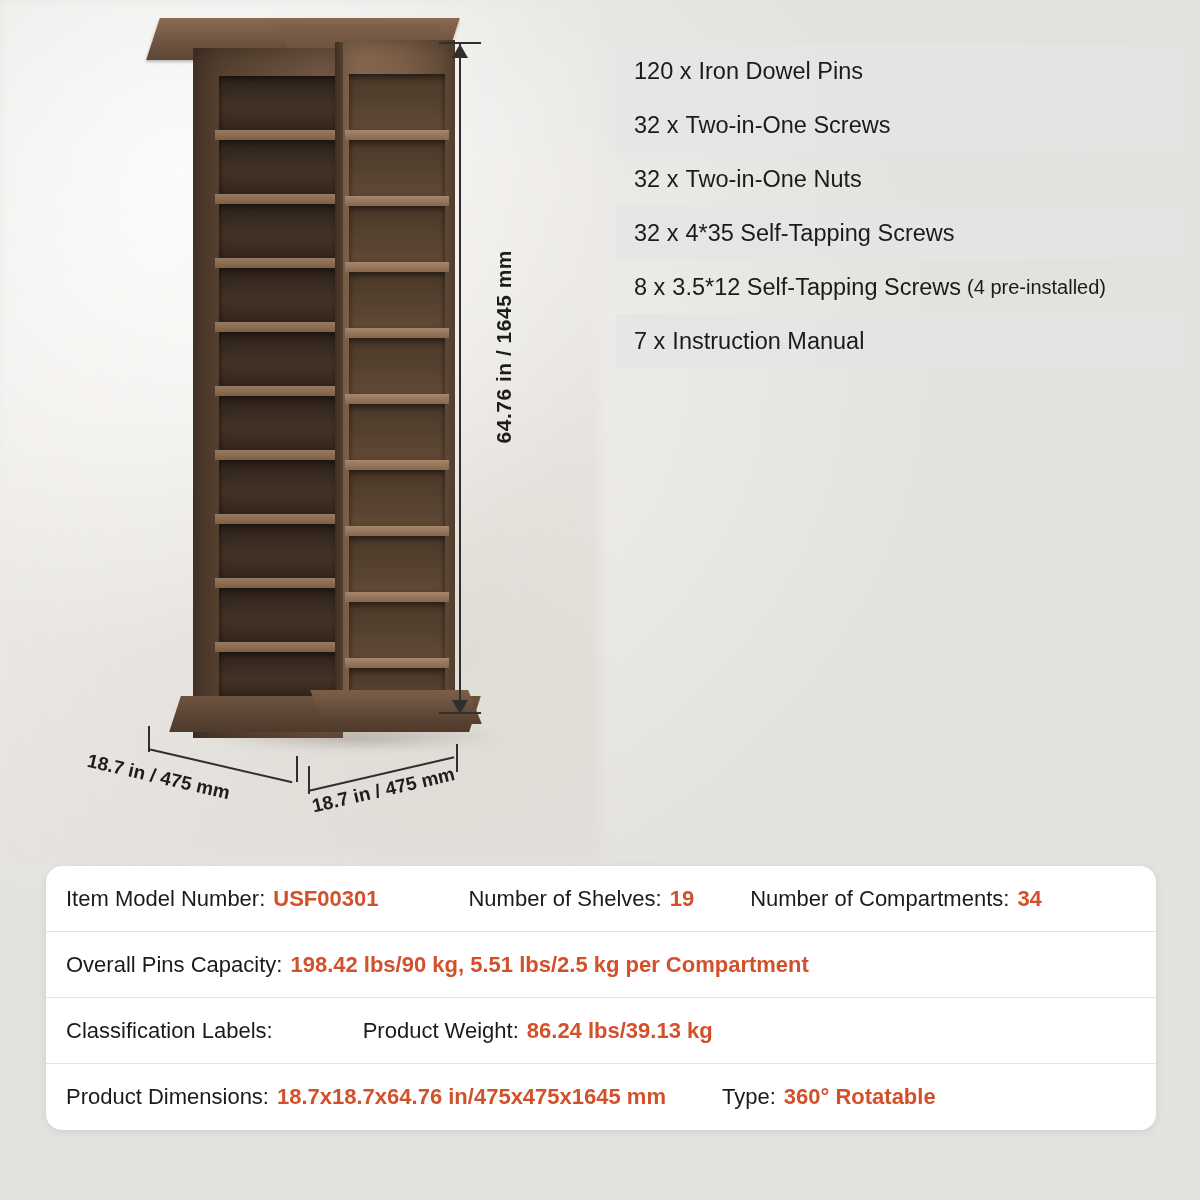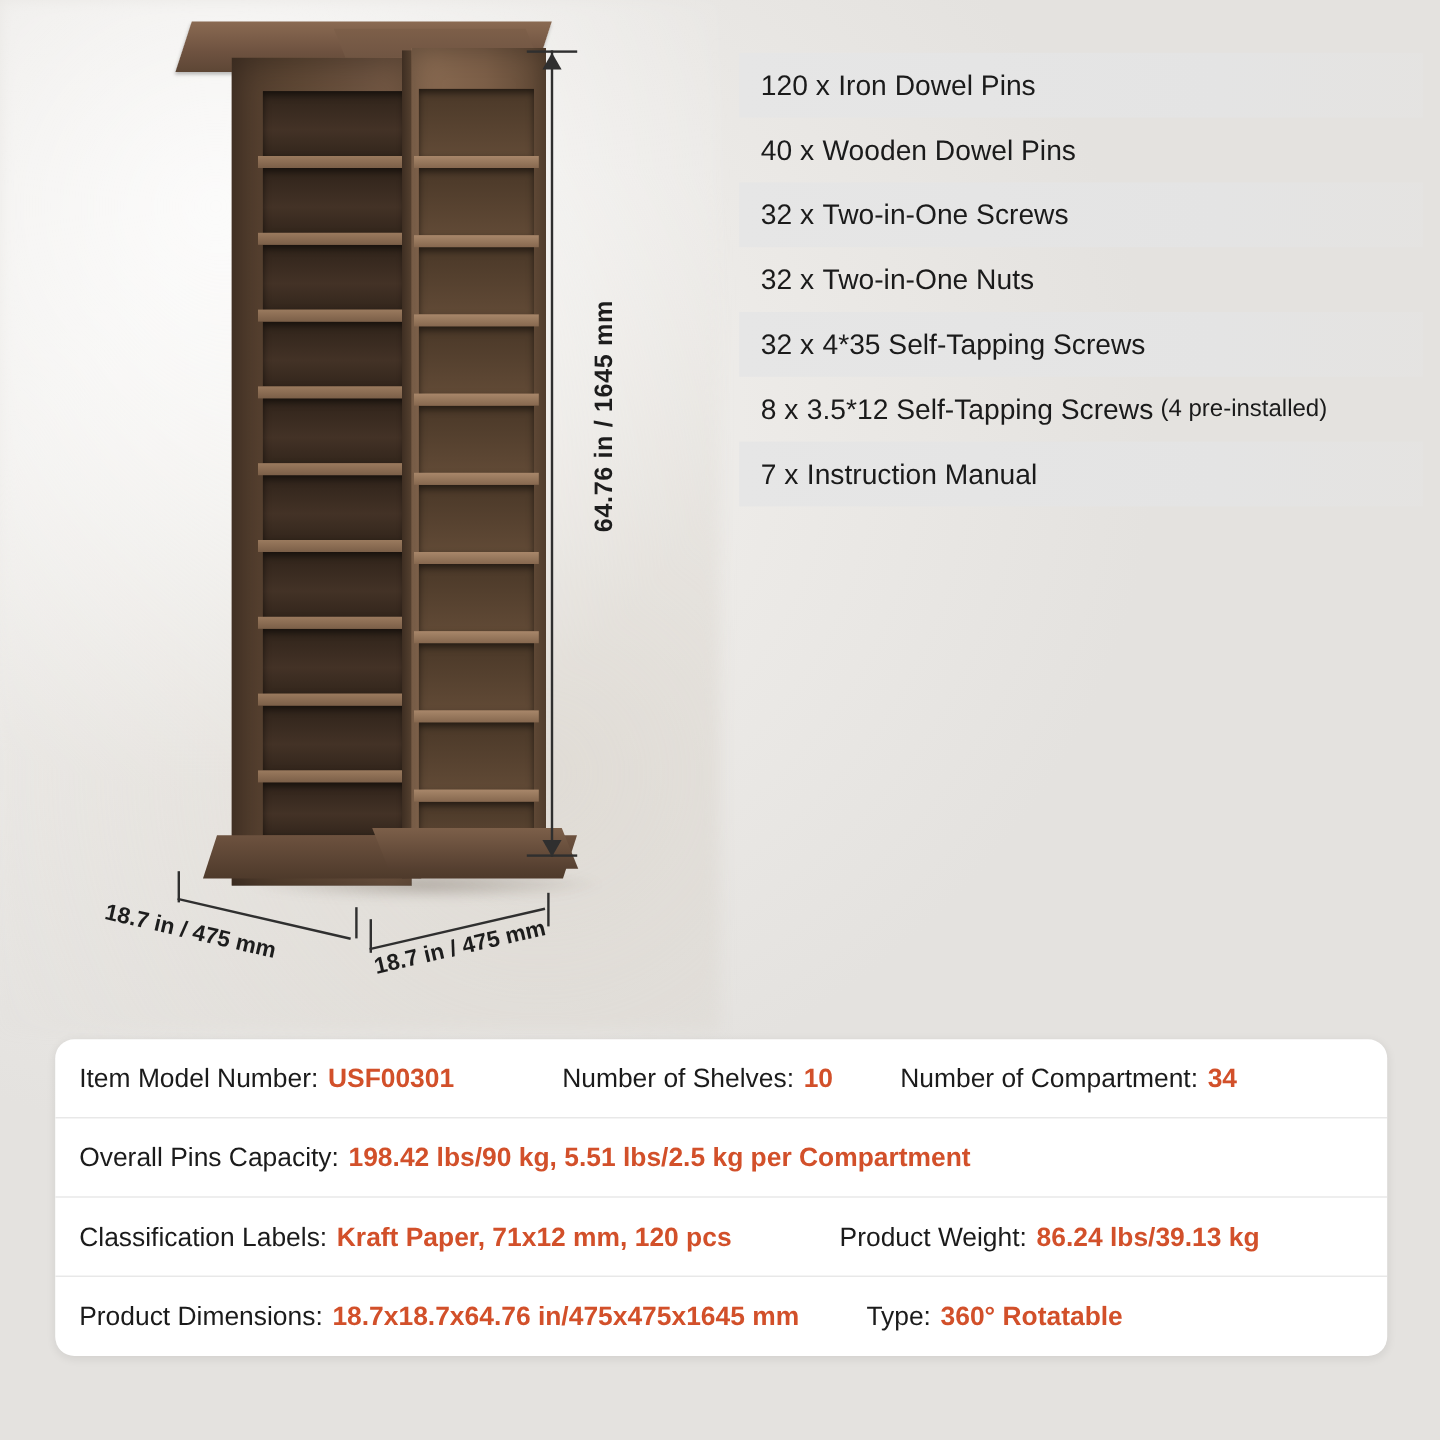--- a/index.html
+++ b/index.html
@@ -296,24 +296,20 @@
     </div>
   </div>
 
   <div id="parts-list">
 
     <div class="part-row striped">
       <span class="part-qty">120 x</span>
       <span>Iron Dowel Pins</span>
     </div>
 
-    <div class="part-row">
-      <span class="part-qty">40 x</span>
-      <span>Wooden Dowel Pins</span>
-    </div>
 
     <div class="part-row striped">
       <span class="part-qty">32 x</span>
       <span>Two-in-One Screws</span>
     </div>
 
     <div class="part-row">
       <span class="part-qty">32 x</span>
       <span>Two-in-One Nuts</span>
     </div>
@@ -338,40 +334,39 @@
   <div id="specs">
 
     <div class="spec-row">
       <div class="spec-cell">
         <span class="spec-label">Item Model Number:</span>
         <span class="spec-value">USF00301</span>
       </div>
       <div class="gap-xl"></div>
       <div class="spec-cell">
         <span class="spec-label">Number of Shelves:</span>
-        <span class="spec-value">10</span>
+        <span class="spec-value">19</span>
       </div>
       <div class="gap-lg"></div>
       <div class="spec-cell">
-        <span class="spec-label">Number of Compartment:</span>
+        <span class="spec-label">Number of Compartments:</span>
         <span class="spec-value">34</span>
       </div>
     </div>
 
     <div class="spec-row">
       <div class="spec-cell">
         <span class="spec-label">Overall Pins Capacity:</span>
         <span class="spec-value">198.42 lbs/90 kg, 5.51 lbs/2.5 kg per Compartment</span>
       </div>
     </div>
 
     <div class="spec-row">
       <div class="spec-cell">
         <span class="spec-label">Classification Labels:</span>
-        <span class="spec-value">Kraft Paper, 71x12 mm, 120 pcs</span>
       </div>
       <div class="gap-xl"></div>
       <div class="spec-cell">
         <span class="spec-label">Product Weight:</span>
         <span class="spec-value">86.24 lbs/39.13 kg</span>
       </div>
     </div>
 
     <div class="spec-row">
       <div class="spec-cell">

